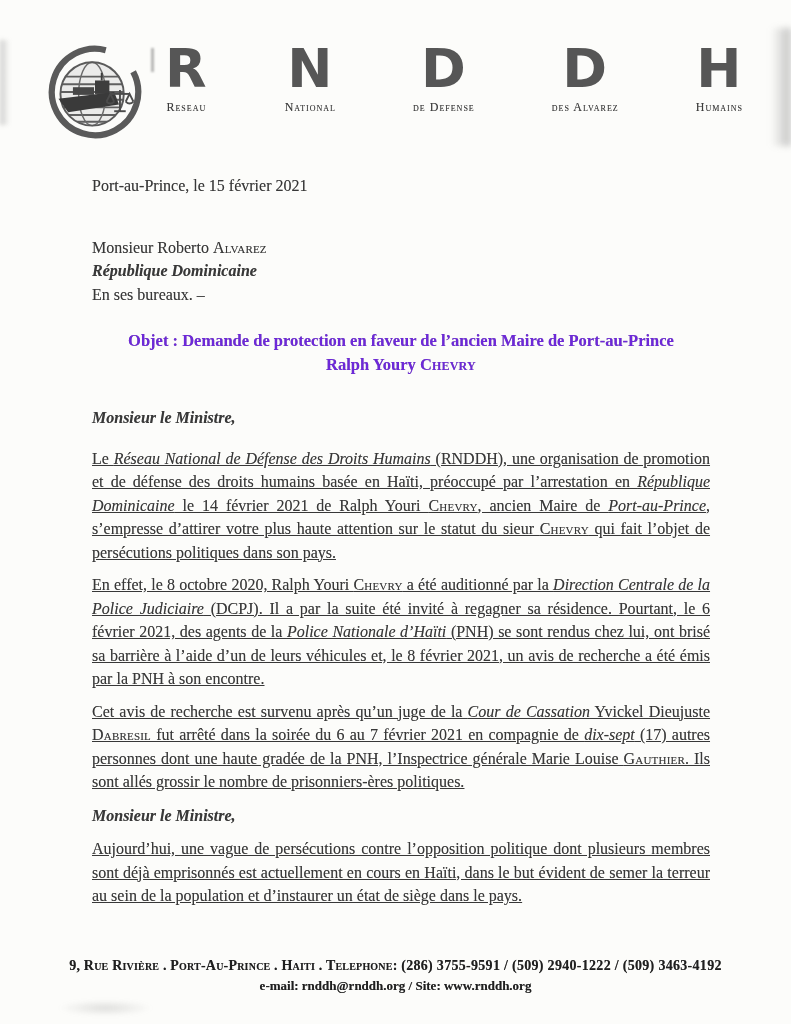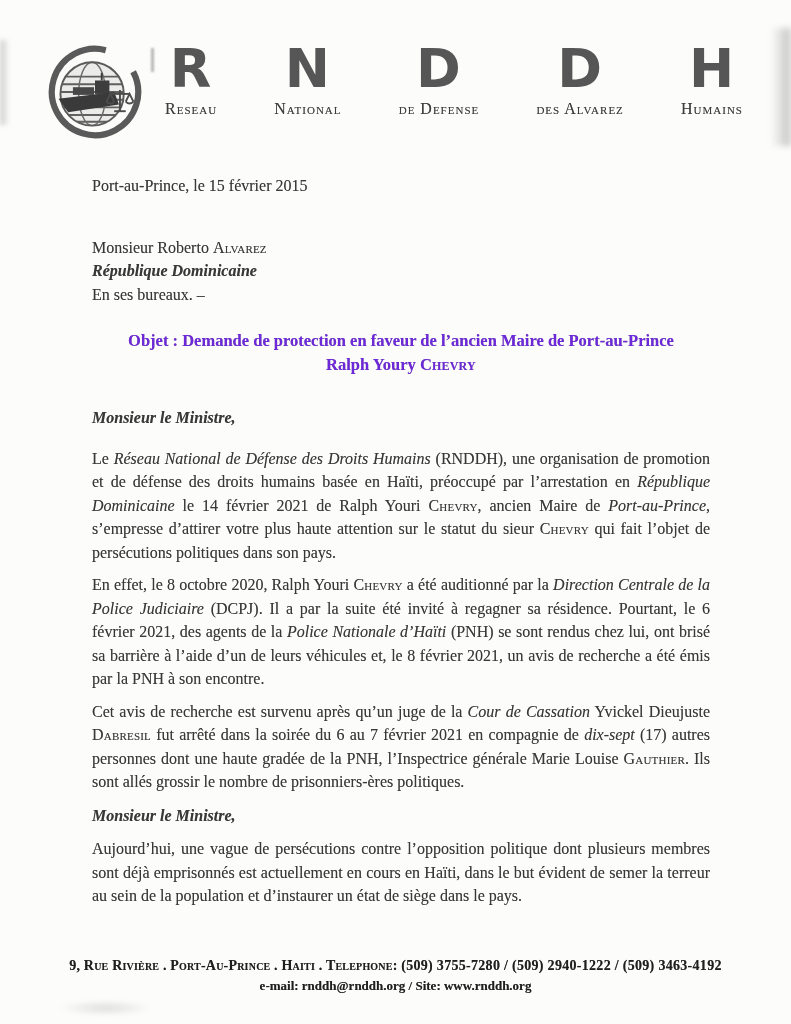--- a/index.html
+++ b/index.html
@@ -24,39 +24,39 @@
   
   .letterhead{position:absolute;top:40px;left:45px;right:48px;height:102px;}
   .logo{position:absolute;left:0;top:4px;width:100px;height:96px;}
   .acronym-row{position:absolute;left:120px;right:0;top:0;display:flex;justify-content:space-between;}
   .acronym-col{text-align:center;}
   .big-letter{
     font-family:"DejaVu Sans", sans-serif;font-weight:bold;
     font-size:54px;line-height:58px;color:#565656;letter-spacing:1px;
   }
   .word{
-    font-variant:small-caps;font-size:16px;letter-spacing:1px;
+    font-variant:small-caps;font-size:12px;letter-spacing:1px;
     color:#3d3d3d;margin-top:2px;white-space:nowrap;
     text-shadow:0 0 .5px rgba(60,60,60,.5);
   }
   
   .content{
     position:absolute;left:92px;width:618px;top:140px;
     font-size:16px;line-height:23.5px;
     text-shadow:0 0 .5px rgba(60,60,60,.45);
   }
   .content p{margin:0;}
   .dateline{margin-top:34px !important;}
   .addressee{margin-top:38px;}
   .bold-italic{font-weight:bold;font-style:italic;}
   .subject{margin-top:23px;text-align:center;font-weight:bold;font-size:16.5px;color:#6d28d9;}
   .salutation{font-weight:bold;font-style:italic;}
   .sal-1{margin-top:30px !important;}
   .sal-2{margin-top:10px !important;}
-  .body-para{text-align:justify;}
+  .body-para{text-align:justify;text-decoration:underline;}
   .p-1{margin-top:17px !important;}
   .p-2,.p-3{margin-top:9px !important;}
   .p-4{margin-top:10px !important;}
   
   .st-i{font-style:italic;}
   .st-sc{font-variant:small-caps;letter-spacing:.2px;}
   .st-b{font-weight:bold;}
   
   .letter-footer{position:absolute;left:0;right:0;bottom:30px;text-align:center;color:#1f1f1f;}
   .letter-footer p{margin:0;}
@@ -125,21 +125,21 @@
         <div class="word">des Alvarez</div>
       </div>
       <div class="acronym-col">
         <div class="big-letter">H</div>
         <div class="word">Humains</div>
       </div>
     </div>
   </header>
 
   <main class="content">
-    <p class="dateline">Port-au-Prince, le 15 février 2015</p>
+    <p class="dateline">Port-au-Prince, le 15 février 2021</p>
 
     <div class="addressee">
       <p><span>Monsieur Roberto </span><span class="st-sc">Alvarez</span></p>
       <p class="bold-italic">République Dominicaine</p>
       <p>En ses bureaux. –</p>
     </div>
 
     <div class="subject">
       <p>Objet : Demande de protection en faveur de l’ancien Maire de Port-au-Prince</p>
       <p><span>Ralph Youry </span><span class="st-sc">Chevry</span></p>
@@ -150,17 +150,17 @@
     <p class="body-para p-1"><span>Le </span><span class="st-i">Réseau National de Défense des Droits Humains</span><span> (RNDDH), une organisation de promotion et de défense des droits humains basée en Haïti, préoccupé par l’arrestation en </span><span class="st-i">République Dominicaine</span><span> le 14 février 2021 de Ralph Youri </span><span class="st-sc">Chevry</span><span>, ancien Maire de </span><span class="st-i">Port-au-Prince</span><span>, s’empresse d’attirer votre plus haute attention sur le statut du sieur </span><span class="st-sc">Chevry</span><span> qui fait l’objet de persécutions politiques dans son pays.</span></p>
     <p class="body-para p-2"><span>En effet, le 8 octobre 2020, Ralph Youri </span><span class="st-sc">Chevry</span><span> a été auditionné par la </span><span class="st-i">Direction Centrale de la Police Judiciaire</span><span> (DCPJ). Il a par la suite été invité à regagner sa résidence. Pourtant, le 6 février 2021, des agents de la </span><span class="st-i">Police Nationale d’Haïti</span><span> (PNH) se sont rendus chez lui, ont brisé sa barrière à l’aide d’un de leurs véhicules et, le 8 février 2021, un avis de recherche a été émis par la PNH à son encontre.</span></p>
     <p class="body-para p-3"><span>Cet avis de recherche est survenu après qu’un juge de la </span><span class="st-i">Cour de Cassation</span><span> Yvickel Dieujuste </span><span class="st-sc">Dabresil</span><span> fut arrêté dans la soirée du 6 au 7 février 2021 en compagnie de </span><span class="st-i">dix-sept</span><span> (17) autres personnes dont une haute gradée de la PNH, l’Inspectrice générale Marie Louise </span><span class="st-sc">Gauthier</span><span>. Ils sont allés grossir le nombre de prisonniers-ères politiques.</span></p>
 
     <p class="salutation sal-2">Monsieur le Ministre,</p>
 
     <p class="body-para p-4"><span>Aujourd’hui, une vague de persécutions contre l’opposition politique dont plusieurs membres sont déjà emprisonnés est actuellement en cours en Haïti, dans le but évident de semer la terreur au sein de la population et d’instaurer un état de siège dans le pays.</span></p>
   </main>
 
   <footer class="letter-footer">
-    <p class="f1"><span class="st-sc">9, Rue Rivière . Port-Au-Prince . Haiti . Telephone: </span><span>(509) 3755-7280 / (509) 2940-1222 / (509) 3463-4192</span></p>
+    <p class="f1"><span class="st-sc">9, Rue Rivière . Port-Au-Prince . Haiti . Telephone: </span><span>(286) 3755-9591 / (509) 2940-1222 / (509) 3463-4192</span></p>
     <p class="f2"><span>e-mail: rnddh@rnddh.org / Site: </span><span class="st-b">www.rnddh.org</span></p>
   </footer>
 
 </div>
 
 </body></html>

